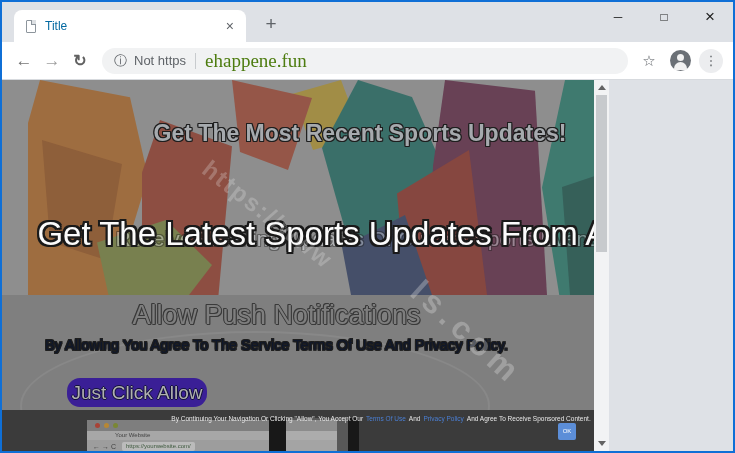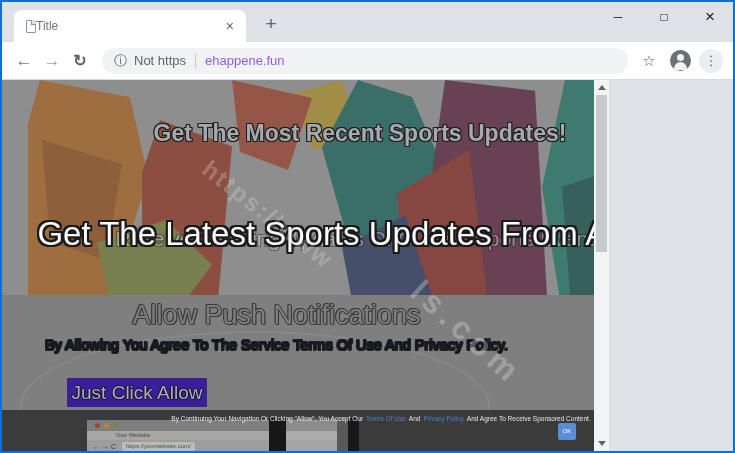--- a/index.html
+++ b/index.html
@@ -4,37 +4,37 @@
 <style>
   * { margin:0; padding:0; box-sizing:border-box; }
   body { font-family:"Liberation Sans", sans-serif; background:#ccc; }
   .window { position:relative; width:735px; height:453px; border:2px solid #0f6fd6; background:#dee1e6; overflow:hidden; }
 
   
   .tabstrip { position:relative; height:40px; background:#dee1e6; }
   .tab { position:absolute; left:12px; top:8px; width:232px; height:32px; background:#fff; border-radius:8px 8px 0 0; display:flex; align-items:center; padding:0 8px 0 12px; }
   .doc-icon { width:10px; height:13px; background:#fff; border:1px solid #8d959c; border-radius:1px; position:relative; flex:0 0 auto; }
   .doc-icon::after { content:""; position:absolute; right:-1px; top:-1px; width:4px; height:4px; background:#dde0e3; border-left:1px solid #8d959c; border-bottom:1px solid #8d959c; }
-  .tab-title { font-size:12px; color:#737373; flex:1; white-space:nowrap; overflow:hidden; }
+  .tab-title { font-size:12px; color:#0369a1; margin-left:9px; flex:1; white-space:nowrap; overflow:hidden; }
   .tab-close { font-size:14px; color:#5f6368; padding:0 4px; cursor:pointer; }
   .newtab { position:absolute; left:256px; top:10px; width:26px; height:26px; text-align:center; line-height:24px; font-size:19px; color:#5f6368; }
   .wincontrols { position:absolute; right:0; top:0; display:flex; }
   .winbtn { width:46px; height:30px; display:flex; align-items:center; justify-content:center; font-size:12px; color:#1b1b1b; }
   .winbtn.close { font-size:17px; }
 
   
   .toolbar { height:38px; background:#fff; border-bottom:1px solid #d7dade; display:flex; align-items:center; padding:0 8px; }
   .navbtn { width:28px; text-align:center; font-size:17px; color:#757575; }
   .navbtn.fwd { color:#9e9e9e; }
   .navbtn.reload { font-size:16px; font-weight:bold; color:#616161; }
   .omnibox { flex:1; height:26px; margin:0 8px; background:#f1f2f3; border-radius:13px; display:flex; align-items:center; padding:0 12px; }
   .info-icon { font-size:13px; color:#5f6368; margin-right:7px; }
   .sec-label { font-size:13px; color:#5f6368; white-space:nowrap; }
   .omni-div { width:1px; height:16px; background:#c8cbce; margin:0 9px; }
-  .url { font-size:13px; color:#8b5cf6; white-space:nowrap; }
+  .url { font-size:19px; color:#4d7c0f; white-space:nowrap;font-family:Liberation Serif, serif; }
   .star { width:26px; text-align:center; font-size:15px; color:#5f6368; }
   .avatar { width:21px; height:21px; border-radius:50%; background:#6b7076; position:relative; margin:0 8px; }
   .avatar::before { content:""; position:absolute; left:7px; top:4px; width:7px; height:7px; border-radius:50%; background:#f2f2f2; }
   .avatar::after { content:""; position:absolute; left:4px; top:12px; width:13px; height:8px; border-radius:7px 7px 0 0; background:#f2f2f2; }
   .menu-dots { width:24px; height:24px; border-radius:50%; background:#ecedef; text-align:center; line-height:23px; font-size:13px; color:#5f6368; margin-right:2px; }
 
   
   .content { position:relative; width:607px; height:371px; background:#7f7f7f; overflow:hidden; }
 
   .hero { position:absolute; left:0; top:0; width:731px; height:215px; background:#8e8e8e; overflow:hidden; }
@@ -66,21 +66,21 @@
 
   .watermark { position:absolute; color:rgba(235,235,235,0.26); z-index:4; font-weight:bold; pointer-events:none; }
   .wm1 { left:212px; top:75px; font-size:24px; letter-spacing:2px; transform:rotate(38deg); transform-origin:left top; }
   .wm2 { left:426px; top:193px; font-size:32px; letter-spacing:6px; transform:rotate(42deg); transform-origin:left top; color:rgba(228,228,228,0.32); }
 
   .graysec { position:absolute; left:0; top:215px; width:731px; height:115px; }
   .ghost-ellipse { position:absolute; left:18px; top:36px; width:470px; height:150px; border-radius:50%; border:2px solid rgba(255,255,255,0.07); }
   .push-col { position:absolute; left:0; top:0; width:532px; text-align:center;padding-left:17px; }
   .push-heading { margin-top:5px; font-size:27px; color:#7e7e7e; text-shadow:1px 0 0 #3a3a3a,-1px 0 0 #3a3a3a,0 1px 0 #3a3a3a,0 -1px 0 #3a3a3a,1px 1px 0 #3a3a3a,-1px -1px 0 #3a3a3a; white-space:nowrap; }
   .push-sub { margin-top:6px; font-size:14.5px; color:#0f172a; white-space:nowrap; }
-  .allow-btn { position:absolute; left:65px; top:83px; width:140px; height:29px; background:#3a1f96; border:none; border-radius:1px; font-family:"Liberation Sans",sans-serif; font-size:19px; color:#b0b0b0; text-shadow:1px 0 0 #14123a,-1px 0 0 #14123a,0 1px 0 #14123a,0 -1px 0 #14123a; line-height:27px; text-align:center; cursor:pointer; }
+  .allow-btn { position:absolute; left:65px; top:83px; width:140px; height:29px; background:#3a1f96; border:none; border-radius:13px; font-family:"Liberation Sans",sans-serif; font-size:19px; color:#b0b0b0; text-shadow:1px 0 0 #14123a,-1px 0 0 #14123a,0 1px 0 #14123a,0 -1px 0 #14123a; line-height:27px; text-align:center; cursor:pointer; }
 
   
   .band { position:absolute; left:0; top:330px; width:731px; height:41px; background:#3b3b3b; }
   .mockbrowser { position:absolute; left:85px; top:10px; width:250px; height:31px; overflow:hidden; opacity:0.8; }
   .mb-top { height:11px; background:#8f8f8f; display:flex; align-items:center; padding-left:8px; }
   .dot { width:5px; height:5px; border-radius:50%; margin-right:4px; }
   .dot.r { background:#c44536; } .dot.y { background:#d69b33; } .dot.g { background:#8a9a33; }
   .mb-tab { height:9px; background:#c2c2c2; font-size:6px; color:#444; line-height:9px; padding-left:28px; }
   .mb-url { height:12px; background:#b6b6b6; display:flex; align-items:center; font-size:7px; color:#3f3f3f; padding-left:6px; }
   .mb-addr { background:#dcdcdc; border-radius:2px; margin-left:6px; padding:0 4px; font-size:6px; color:#3b5e3b; line-height:9px; }

